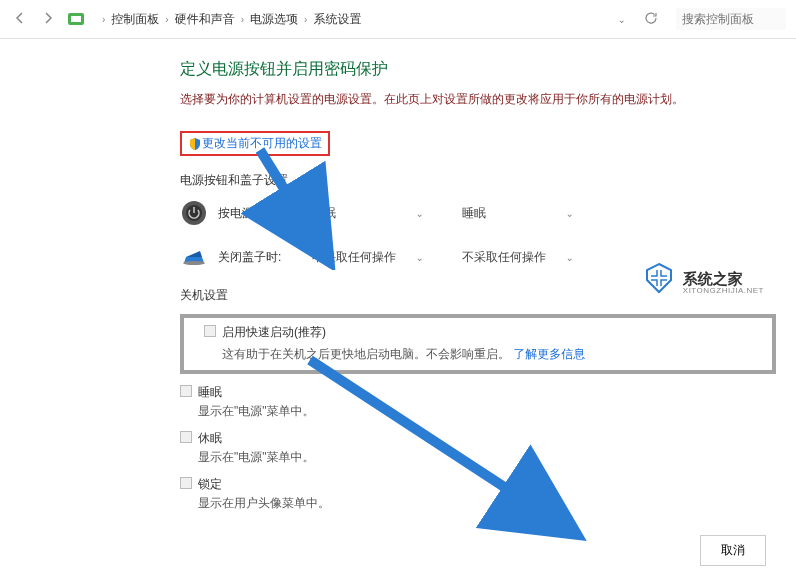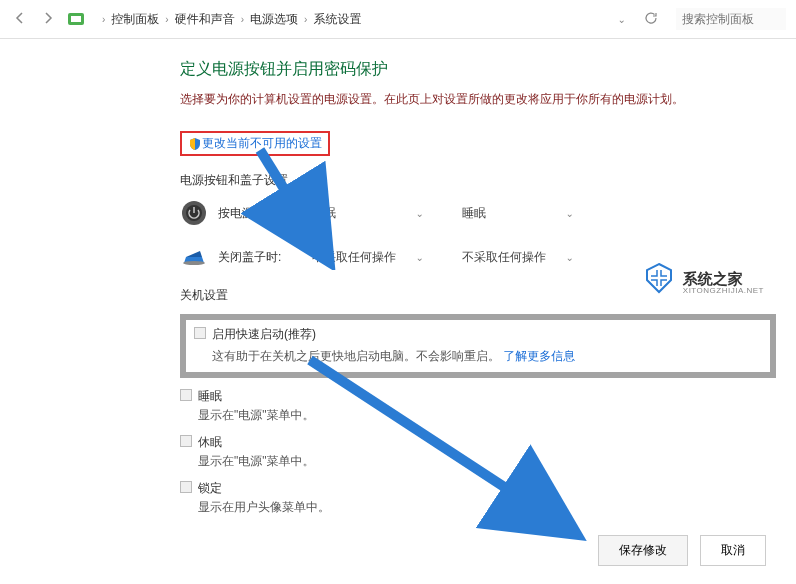--- a/index.html
+++ b/index.html
@@ -27,21 +27,21 @@
     .power-header { display: flex; align-items: center; margin: 10px 0 16px 130px; gap: 110px; }
     .power-col { display: flex; align-items: center; gap: 8px; }
     .battery-icon, .plug-icon { width: 22px; height: 22px; }
     
     .power-row { display: flex; align-items: center; margin-bottom: 16px; }
     .power-row-icon { width: 28px; height: 28px; margin-right: 10px; }
     .power-row-label { width: 90px; }
     .power-select { width: 120px; display: flex; justify-content: space-between; align-items: center; padding: 2px 4px; margin-right: 30px; color: #444; }
     .chev-down { color: #888; font-size: 10px; }
     
-    .shutdown-box { border: 6px solid #a3a3a3; padding: 6px 8px; margin-top: 6px; }
+    .shutdown-box { border: 4px solid #a3a3a3; padding: 6px 20px; margin-top: 6px; }
     .checkbox-row { display: flex; align-items: flex-start; gap: 6px; margin-bottom: 4px; }
     .checkbox { width: 12px; height: 12px; border: 1px solid #bbb; background: #f0f0f0; margin-top: 1px; flex-shrink: 0; }
     .checkbox-label { font-weight: normal; }
     .checkbox-desc { color: #555; margin-left: 18px; line-height: 1.6; }
     .learn-more { color: #1a6dd6; }
     
     .option-block { margin-top: 10px; }
     .option-block .checkbox-row { margin-bottom: 2px; }
     .option-desc { color: #555; margin-left: 18px; margin-bottom: 8px; }
     
@@ -182,21 +182,20 @@
       <div class="checkbox-row">
         <span class="checkbox"></span>
         <span class="checkbox-label">锁定</span>
       </div>
       <div class="option-desc">显示在用户头像菜单中。</div>
     </div>
   </div>
 </div>
 
 <div class="footer-buttons">
-  <button class="btn btn-primary">保存修改</button>
   <button class="btn">取消</button>
 </div>
 
 <div class="watermark">
   <span class="wm-logo">
     <svg viewBox="0 0 36 36">
         <path d="M18 4 L30 10 L30 20 L18 32 L6 20 L6 10 Z" fill="none" stroke="#2b7cd3" stroke-width="2"></path>
         <path d="M10 16 L16 16 L16 10 M20 10 L20 16 L26 16 M26 20 L20 20 L20 26 M16 26 L16 20 L10 20" stroke="#2b7cd3" stroke-width="1.5" fill="none"></path>
       </svg>
   </span>

